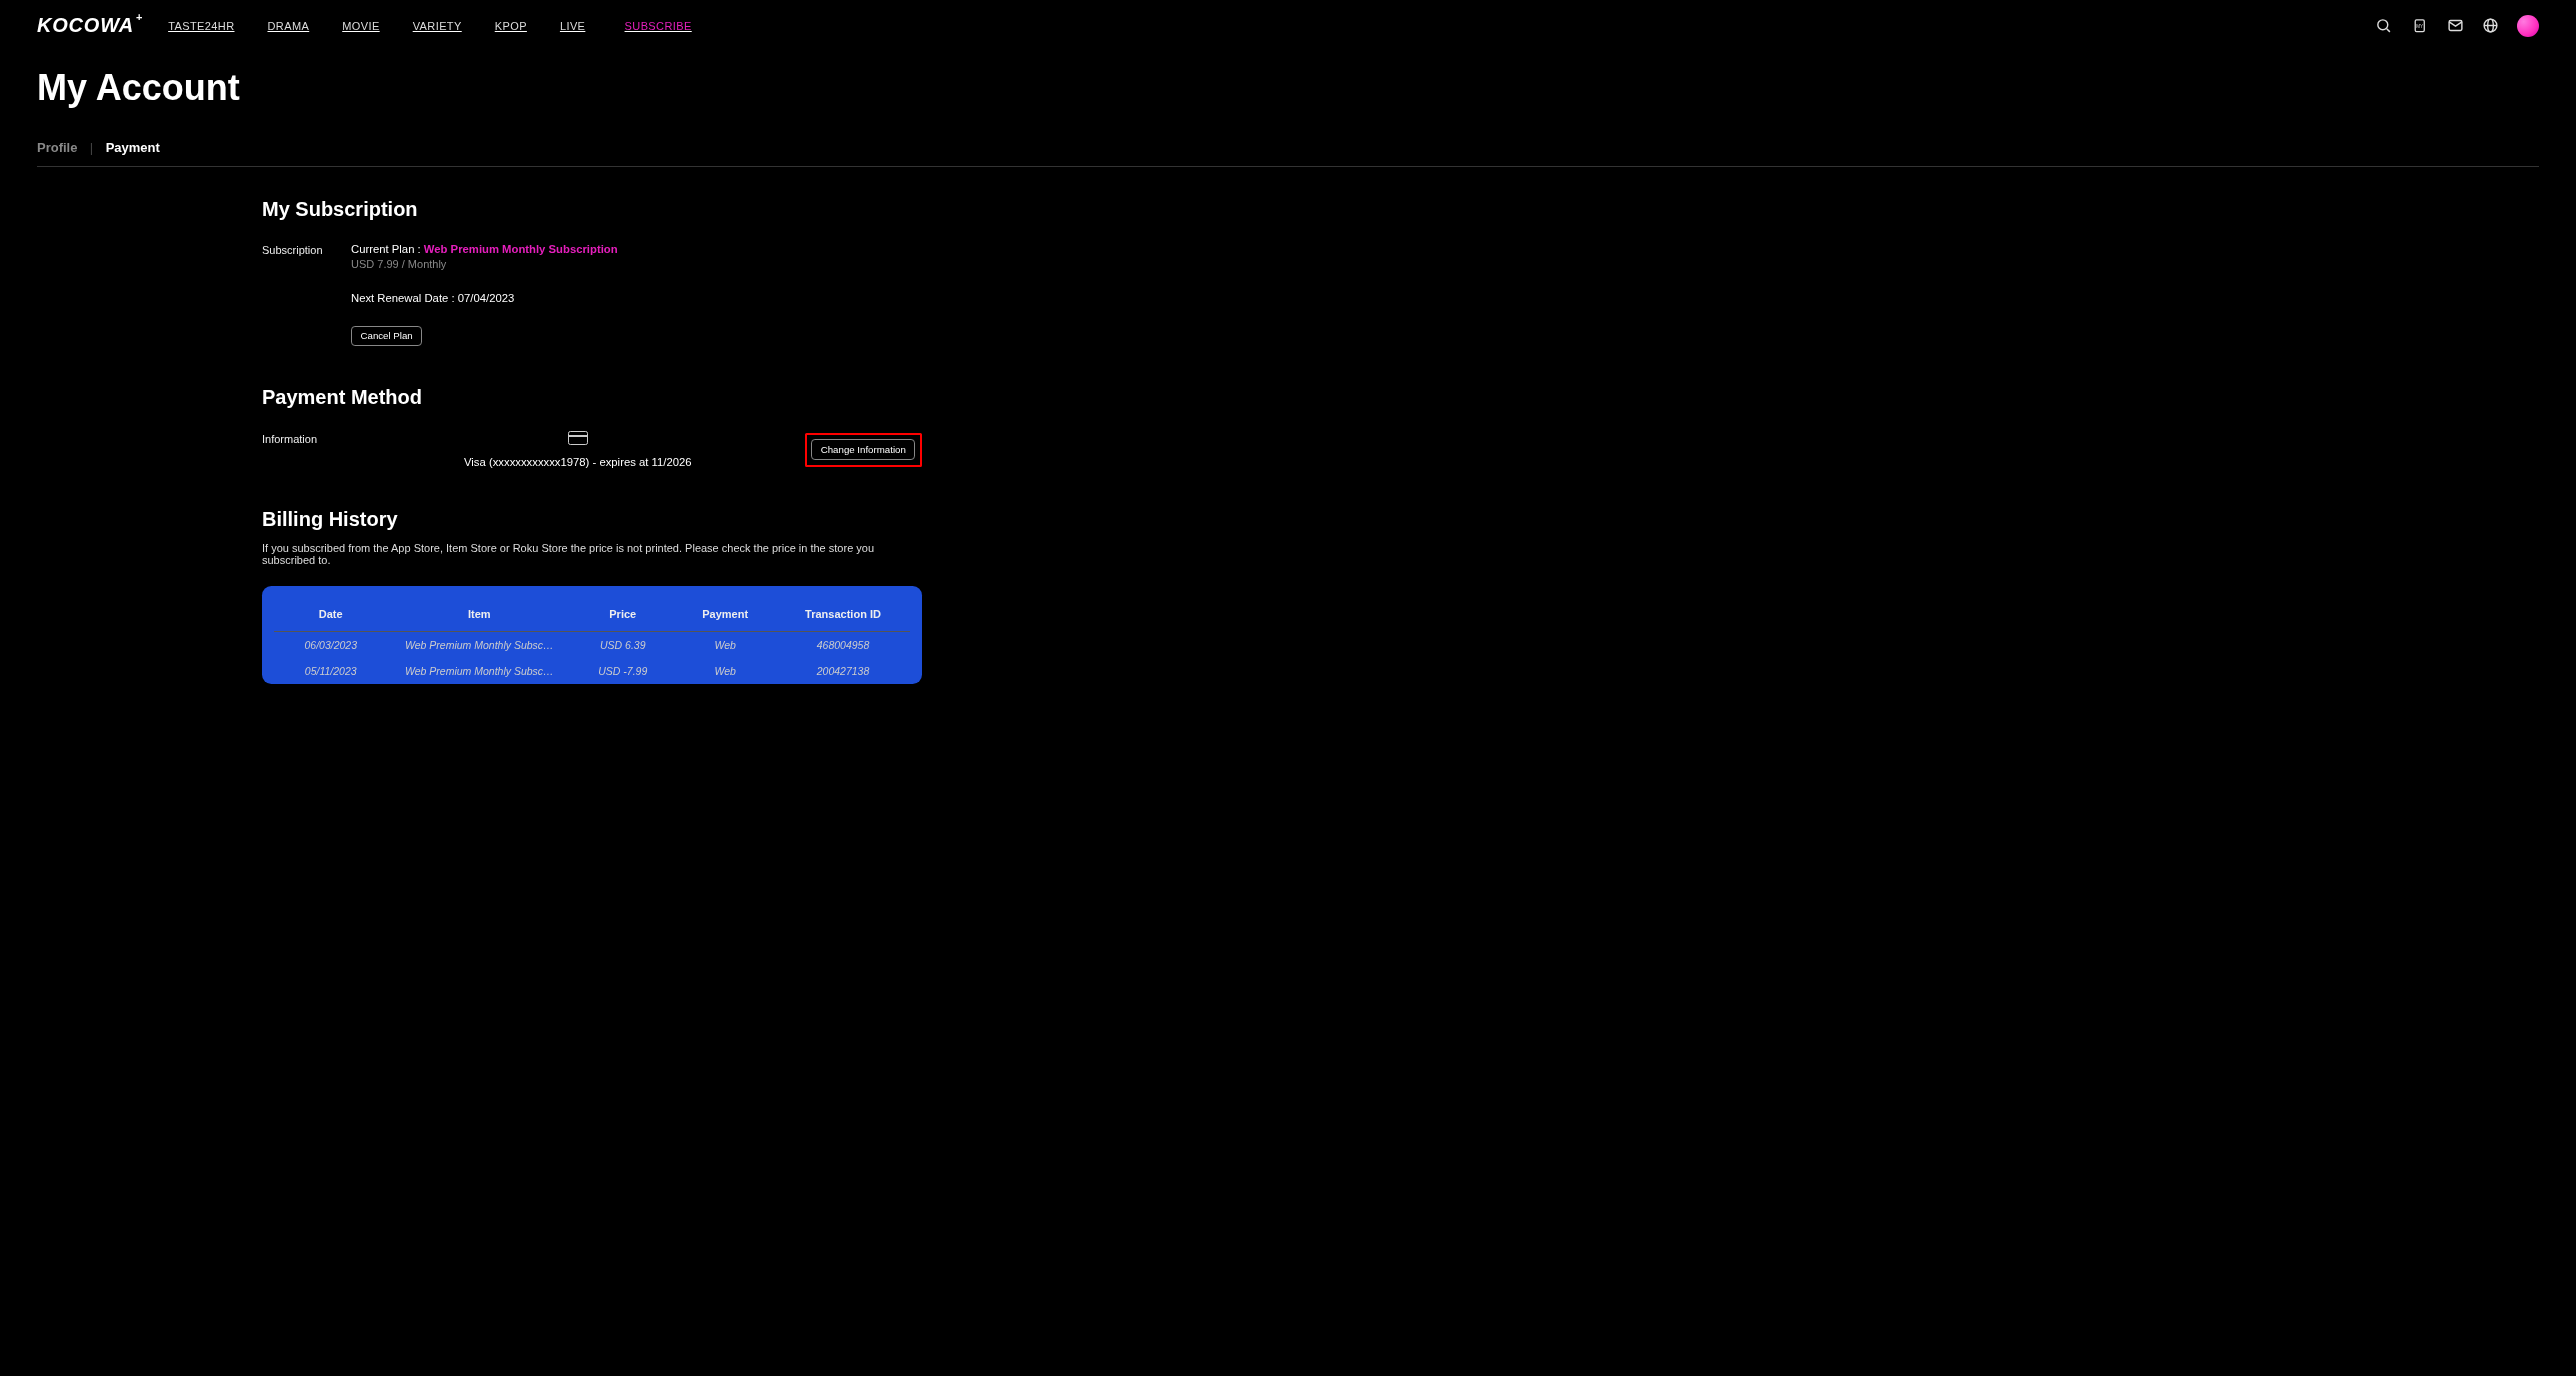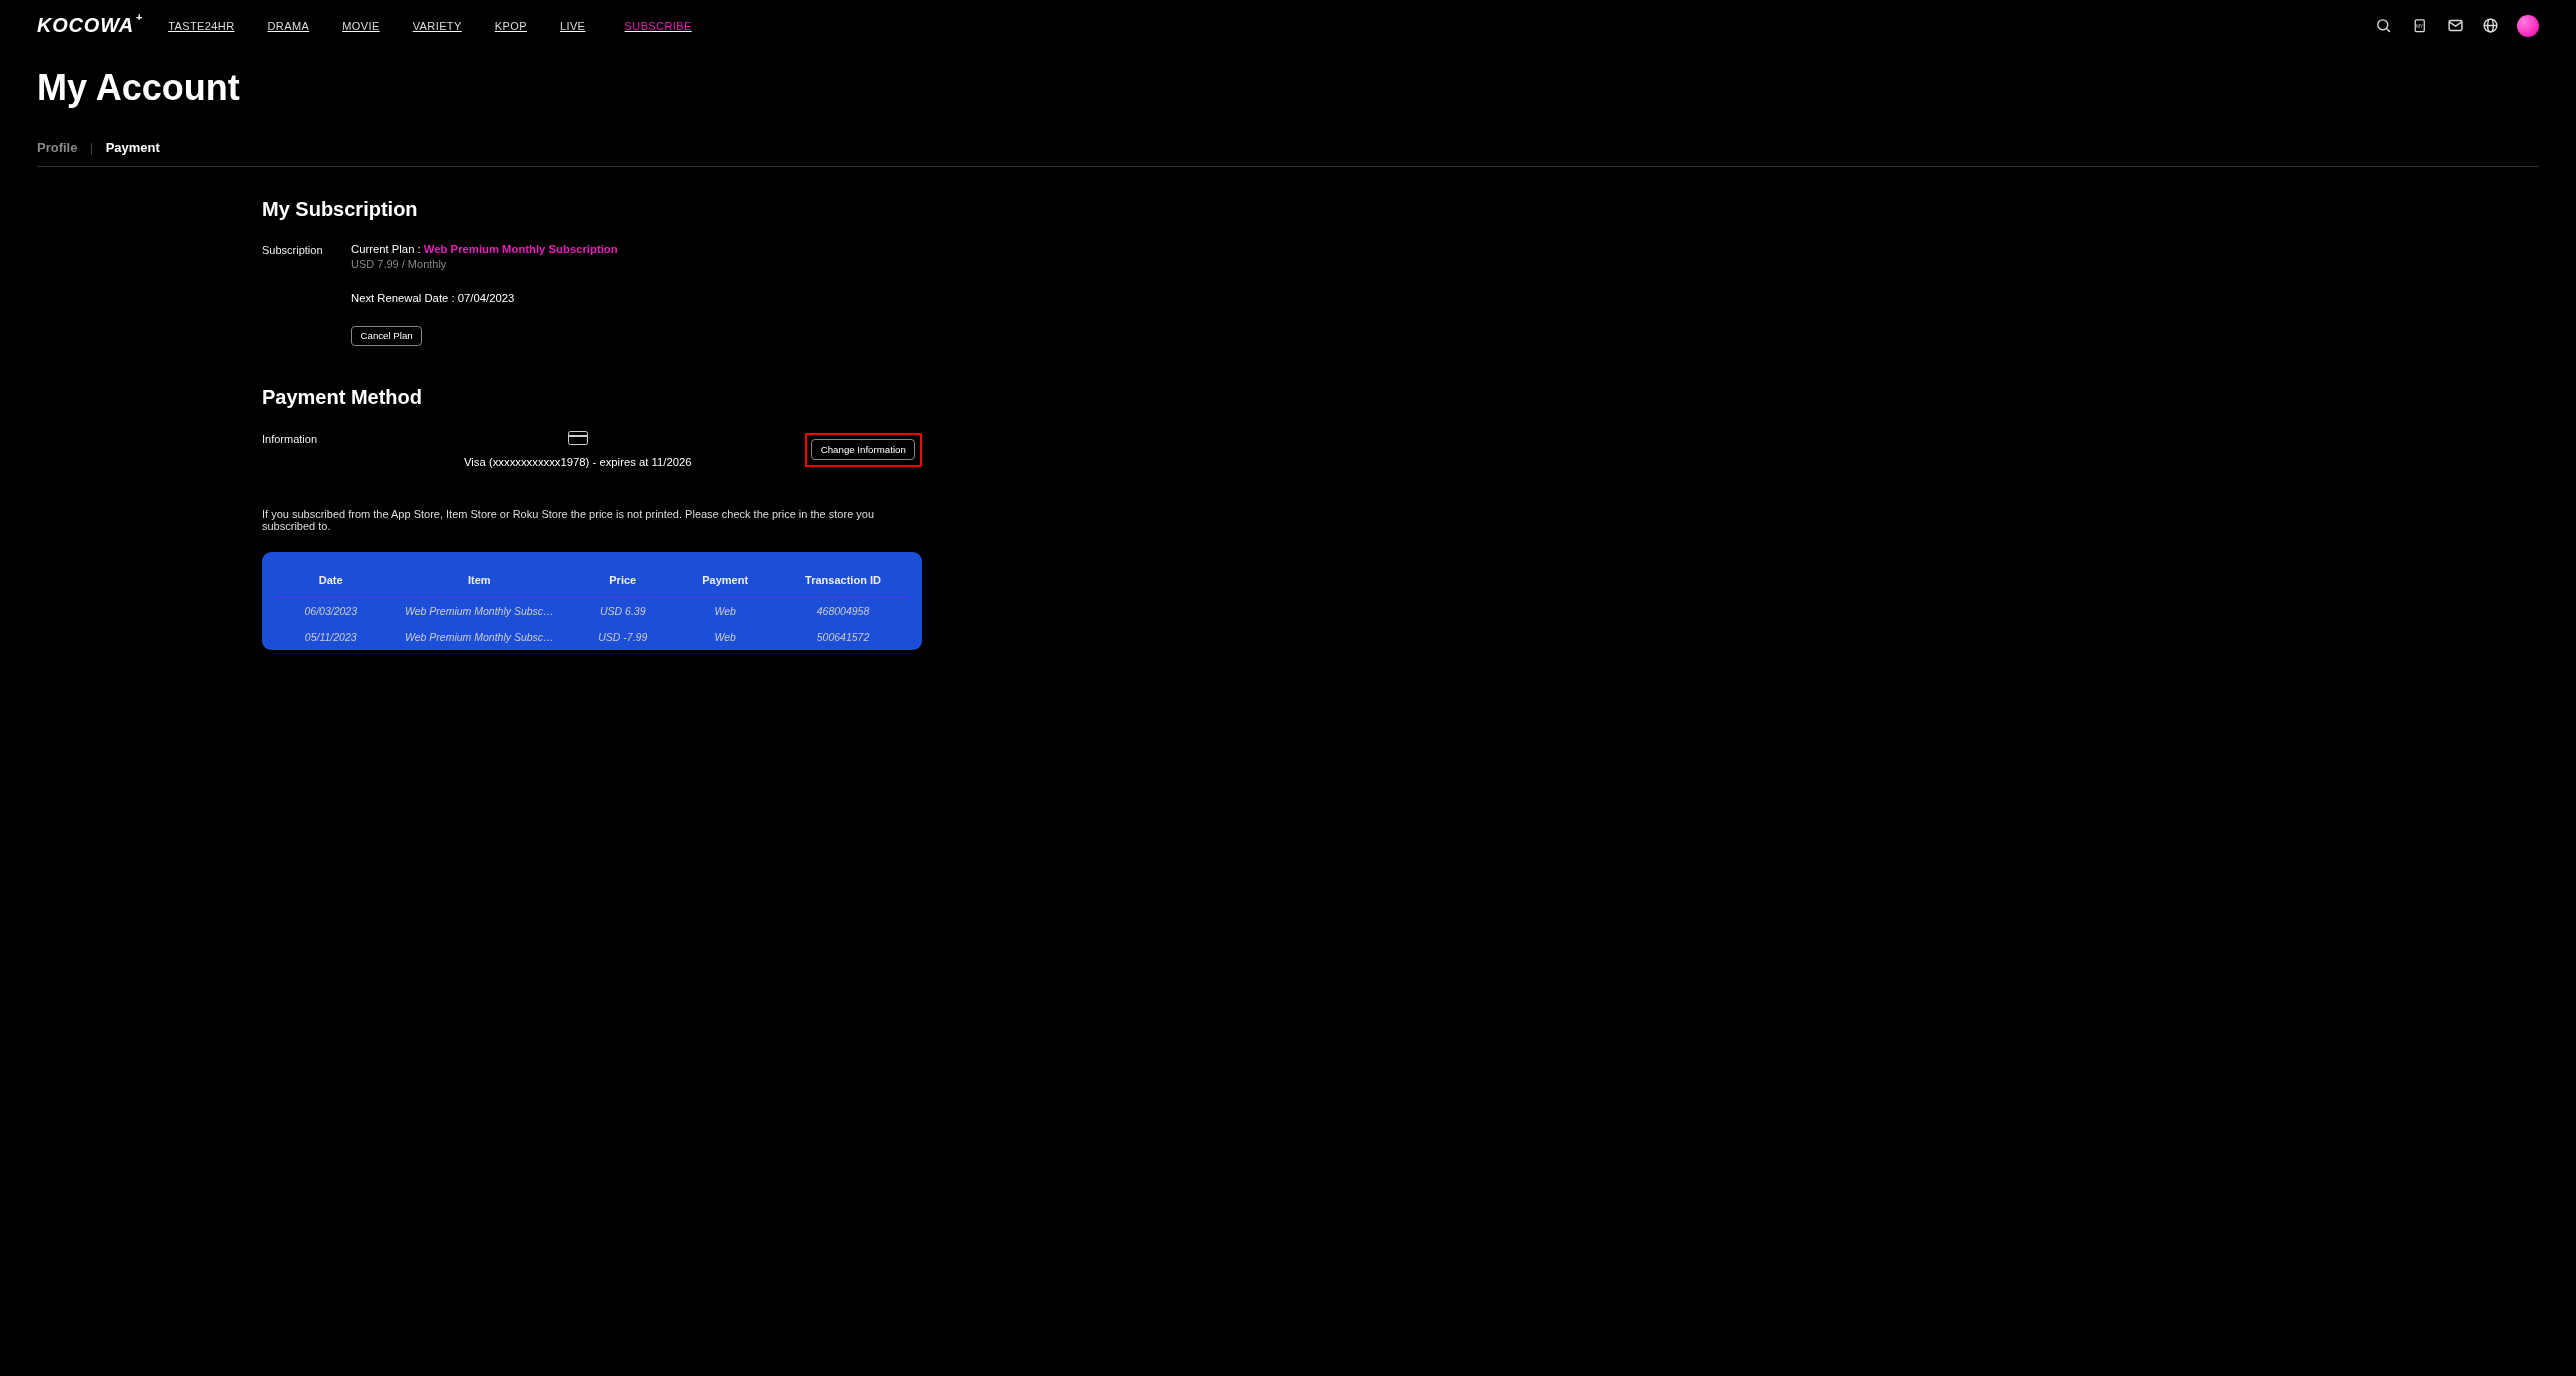--- a/index.html
+++ b/index.html
@@ -279,20 +279,21 @@
             <span>Visa (xxxxxxxxxxxx1978) - expires at 11/2026</span>
           </div>
         </div>
       </div>
       <div class="highlight-box">
         <button class="btn-outline">Change Information</button>
       </div>
     </div>
 
     <div class="section-gap"></div>
+    <h2 class="section-title" style="margin-bottom:11px;">Billing History</h2>
     <p class="billing-note">If you subscribed from the App Store, Item Store or Roku Store the price is not printed. Please check the price in the store you subscribed to.</p>
 
     <div class="billing-table">
       <div class="bt-head">
         <div>Date</div>
         <div>Item</div>
         <div>Price</div>
         <div>Payment</div>
         <div>Transaction ID</div>
       </div>
@@ -301,19 +302,19 @@
         <div class="bt-cell-item">Web Premium Monthly Subsc…</div>
         <div>USD 6.39</div>
         <div>Web</div>
         <div>468004958</div>
       </div>
       <div class="bt-row">
         <div>05/11/2023</div>
         <div class="bt-cell-item">Web Premium Monthly Subsc…</div>
         <div>USD -7.99</div>
         <div>Web</div>
-        <div>500641572</div>
+        <div>200427138</div>
       </div>
     </div>
 
   </div>
 </div>
 
 
 </body></html>

